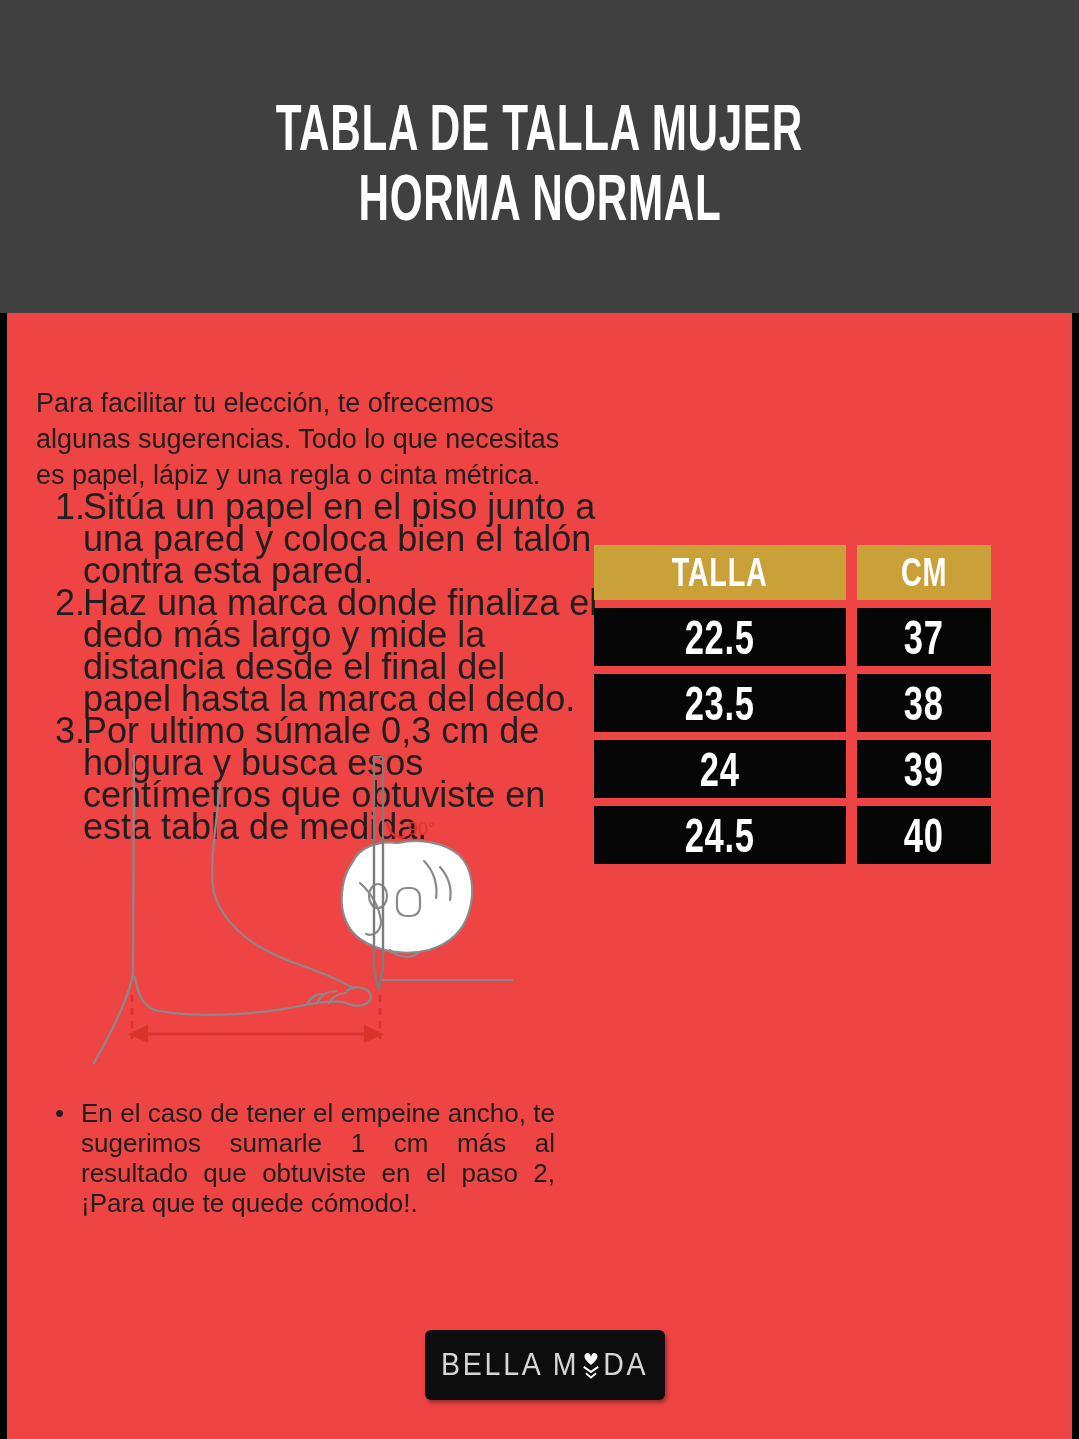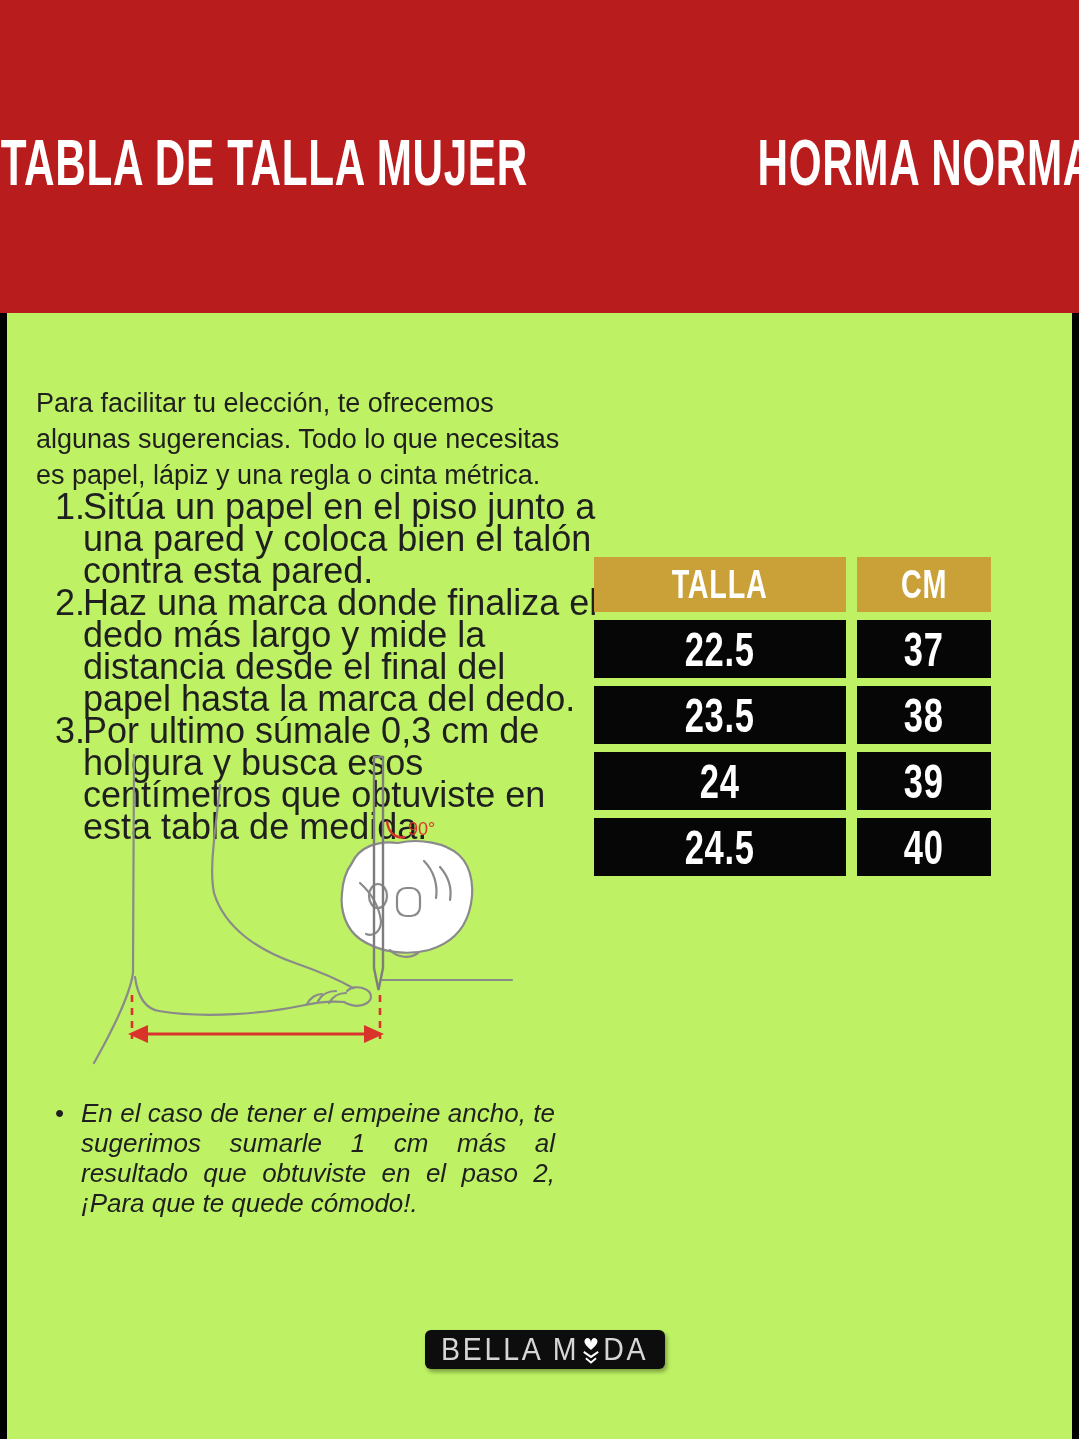--- a/index.html
+++ b/index.html
@@ -6,58 +6,58 @@
   html,body { width:1079px; height:1439px; }
   body {
     background:#000;
     font-family:"Liberation Sans", sans-serif;
     position:relative;
     overflow:hidden;
   }
   
   .header {
     position:absolute; left:0; top:0; width:1079px; height:313px;
-    background:#b91c1c; color:#fff;
-    display:flex; flex-direction:row; align-items:center; justify-content:center;
+    background:#404040; color:#fff;
+    display:flex; flex-direction:column; align-items:center; justify-content:center;
     padding-top:12px;
   }
   .title-line {
     display:inline-block;
     font-weight:bold;
     font-size:64px;
     line-height:70px;
     letter-spacing:1px;
     transform:scaleX(0.66);
     transform-origin:50% 50%;
     white-space:nowrap;
   }
   
   .panel {
     position:absolute; left:7px; top:313px; width:1065px; height:1126px;
-    background:#bef264;
+    background:#ef4444;
   }
   .intro {
     position:absolute; left:29px; top:72px; width:528px;
     font-size:27px; line-height:36px; color:#1f1f1f;
   }
   ol.steps {
     position:absolute; left:48px; top:178px; width:545px;
     list-style:none; counter-reset:step;
     font-size:36px; line-height:32px; color:#1f1f1f;
   }
   ol.steps li { position:relative; padding-left:28px; counter-increment:step; }
   ol.steps li::before {
     content:counter(step) "."; position:absolute; left:0; top:0;
   }
   
   .size-table {
     position:absolute; left:587px; top:232px;
     display:grid;
     grid-template-columns:252px 134px;
-    column-gap:11px; row-gap:8px;margin-top:12px;
+    column-gap:11px; row-gap:8px;
   }
   .size-table .cell {
     display:flex; align-items:center; justify-content:center;
     color:#fff;
   }
   .size-table .head { height:55px; background:#C9A138; }
   .size-table .row  { height:58px; background:#060606; }
   .cond {
     display:inline-block; font-weight:bold; white-space:nowrap;
     transform:scaleX(0.72); transform-origin:50% 50%;
@@ -68,24 +68,24 @@
   .figure {
     position:absolute; left:53px; top:430px; width:480px; height:332px;
   }
   
   .note {
     position:absolute; left:48px; top:785px; width:500px;
     font-size:26px; line-height:30px; color:#1f1f1f;
     display:flex;
   }
   .note .bullet { width:26px; flex:0 0 26px; font-size:26px; }
-  .note p { flex:1; text-align:justify;font-style:italic; }
+  .note p { flex:1; text-align:justify; }
   
   .brand {
-    position:absolute; left:418px; top:1017px; width:240px; height:39px;
+    position:absolute; left:418px; top:1017px; width:240px; height:70px;
     background:#0d0d0d; border-radius:6px;
     box-shadow:2px 3px 4px rgba(0,0,0,0.35);
     display:flex; align-items:center; justify-content:center;
     color:#d6d6d6;
   }
   .brand .txt {
     font-size:31px; letter-spacing:3px; font-weight:400; white-space:nowrap;
     transform:scaleX(0.92); transform-origin:50% 50%;
     display:flex; align-items:center;
   }

